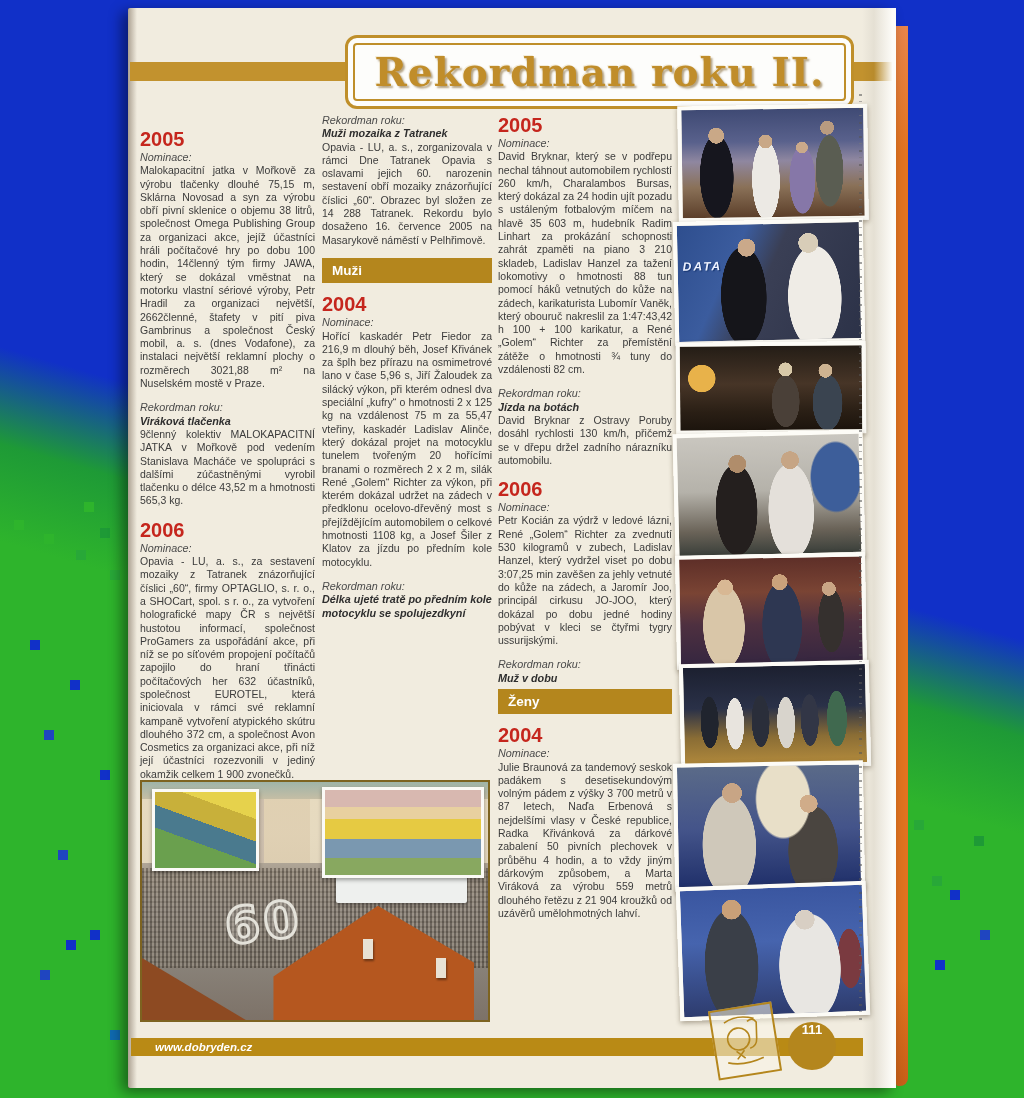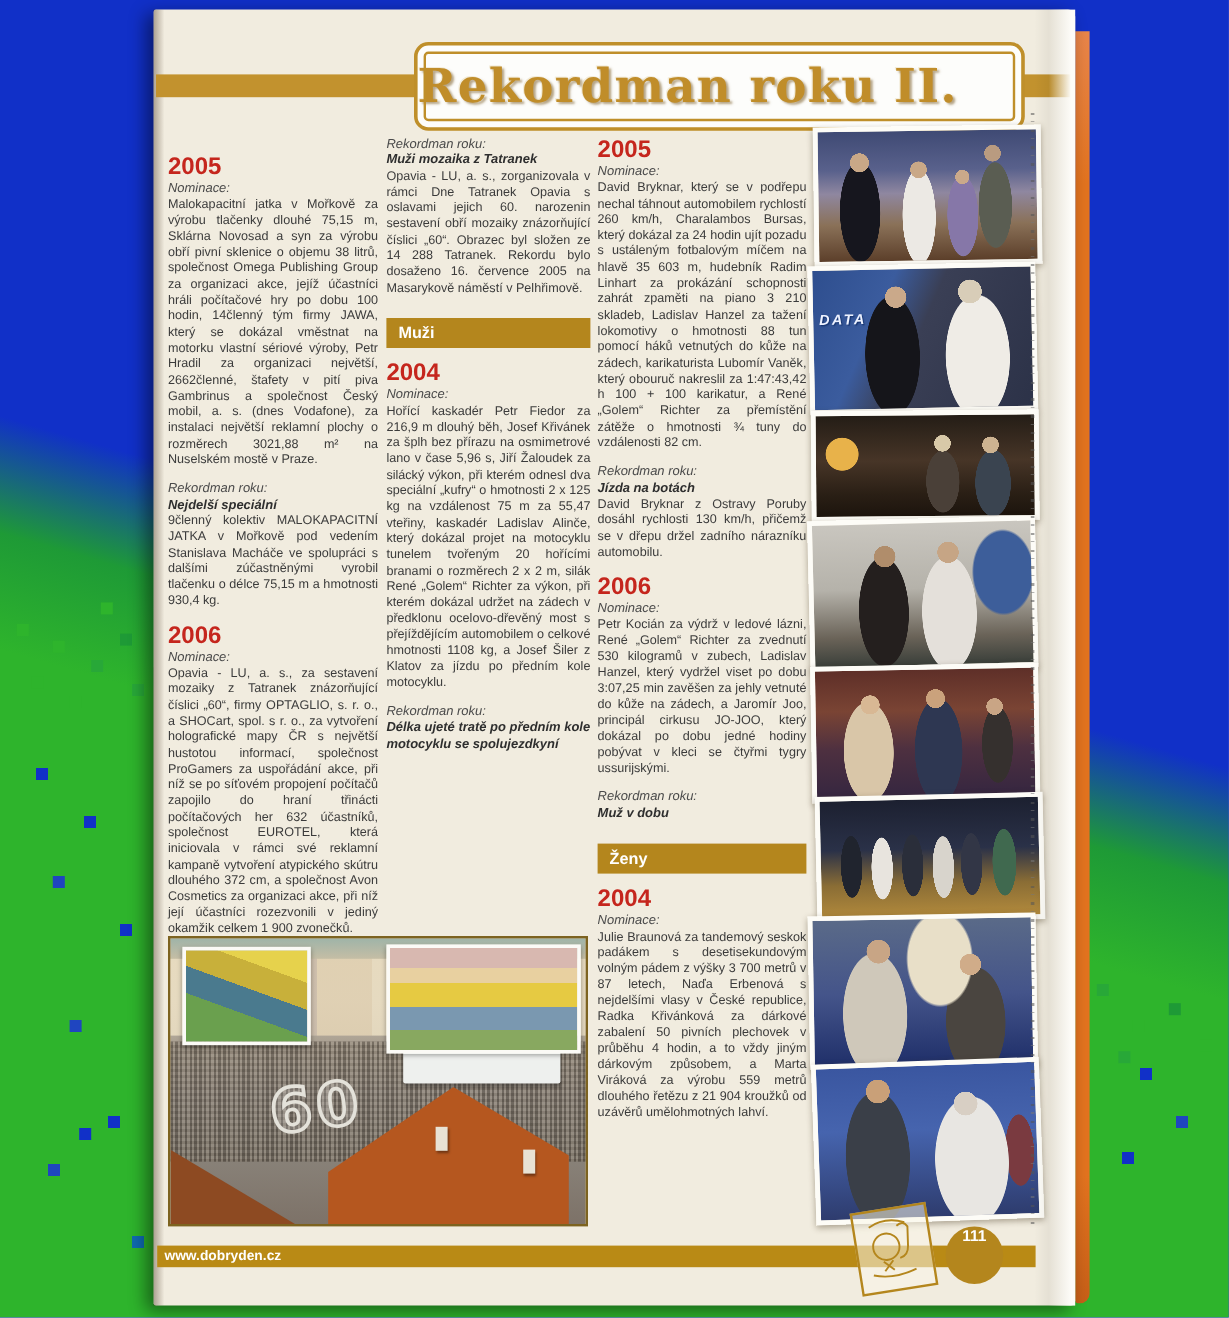--- a/index.html
+++ b/index.html
@@ -31,32 +31,32 @@
     background:linear-gradient(90deg,rgba(0,0,0,0),rgba(0,0,0,.05) 35%,#fdfcf8 90%);}
   .edge-green{position:absolute;left:128px;top:556px;width:10px;height:486px;
     background:linear-gradient(90deg,#1c6b20,#2f9030);opacity:.8;}
   .orange-strip{position:absolute;left:896px;top:26px;width:12px;height:1060px;
     background:linear-gradient(180deg,#e8854a,#e2731f 12% 90%,#c65f18);border-radius:0 0 8px 2px;}
 
   
   .goldbar{position:absolute;left:2px;top:54px;width:762px;height:19px;background:#c2922e;}
   .titlebox{position:absolute;left:217px;top:27px;width:503px;height:68px;background:#fdfdfb;
     border:3px solid #bf8f2a;border-radius:12px;outline:2px solid #bf8f2a;outline-offset:-10px;
-    display:flex;align-items:center;}
+    display:flex;align-items:center;justify-content:center;}
   .titlebox .t{font-family:"DejaVu Serif",serif;font-weight:bold;font-size:39px;color:#c08d2a;
     letter-spacing:1px;text-shadow:2px 2px 2px rgba(110,75,15,.5),-1px -1px 0 #f3ecd9;}
 
   
   .col{position:absolute;font-size:10.5px;line-height:13.3px;}
   .year{font-size:20px;font-weight:bold;color:#c5261d;line-height:22px;margin:0 0 1px;}
   .lbl{font-style:italic;font-size:10.8px;color:#4a4a4a;}
   .hd{font-style:italic;font-weight:bold;font-size:10.8px;color:#2e2e2e;}
   .body{text-align:justify;margin:0 0 11px;}
   .banner{background:#b4861d;color:#fff;font-weight:bold;font-size:13.5px;
-    padding:6px 16px 6px 10px;margin:18px 0 10px;}
+    padding:6px 16px 6px 10px;margin:4px 0 10px;}
 
   
   .photo{position:absolute;left:546px;width:182px;background:#888;border:4px solid #fdfcf7;
     box-shadow:0 2px 5px rgba(60,45,20,.4);}
   .photo .ptxt{position:absolute;left:5px;top:34px;color:#eef2ff;font-weight:bold;
     font-style:italic;font-size:12px;letter-spacing:2px;text-shadow:1px 1px 1px #15336e;}
   .printmarks{position:absolute;left:731px;top:86px;width:3px;height:928px;opacity:.55;
     background:repeating-linear-gradient(180deg,#555 0 2px,transparent 2px 7px,#777 7px 8px,transparent 8px 14px);}
 
   
@@ -81,21 +81,21 @@
     color:rgba(255,255,255,.14);-webkit-text-stroke:3px #e4e2da;letter-spacing:4px;}
   .inset{position:absolute;border:3px solid #fbfaf6;box-shadow:0 2px 4px rgba(0,0,0,.35);}
   .inset-l{left:3%;top:3%;width:29%;height:32%;
     background:linear-gradient(200deg,#e6d24c 0 24%,#c8b03a 24% 44%,#4a7a8e 44% 64%,#6aa04e 64% 100%);}
   .inset-r{left:52%;top:2%;width:45%;height:36%;
     background:linear-gradient(180deg,#d8b8b0 0 20%,#e8d0a0 20% 34%,#e6ca42 34% 58%,#7a98b0 58% 80%,#88a860 80% 100%);}
 
   
   .footbar{position:absolute;left:3px;top:1030px;width:732px;height:18px;background:#b98a15;
     color:#fff;font-weight:bold;font-size:11.5px;line-height:18px;padding-left:0;}
-  .footbar span{margin-left:6px;}
+  .footbar span{margin-left:24px;font-style:italic;}
   .stamp{position:absolute;left:585px;top:998px;width:60px;height:66px;transform:rotate(-9deg);
     border:2px solid #b4861d;background:rgba(250,246,232,.55);}
   .pagenum{position:absolute;left:660px;top:1014px;width:48px;height:48px;border-radius:50%;
     background:#b4861d;color:#fff;font-weight:bold;font-size:13px;
     display:flex;align-items:flex-start;justify-content:center;}
 </style>
 </head>
 <body>
 
 <div class="bg"></div>
@@ -109,22 +109,22 @@
   <div class="goldbar"></div>
   <div class="titlebox">
     <div class="t">Rekordman roku II.</div>
   </div>
 
   <div class="col" style="left:12px;top:120px;width:175px">
     <div class="year">2005</div>
     <div class="lbl">Nominace:</div>
     <div class="body">Malokapacitní jatka v Mořkově za výrobu tlačenky dlouhé 75,15 m, Sklárna Novosad a syn za výrobu obří pivní sklenice o objemu 38 litrů, společnost Omega Publishing Group za organizaci akce, jejíž účastníci hráli počítačové hry po dobu 100 hodin, 14členný tým firmy JAWA, který se dokázal vměstnat na motorku vlastní sériové výroby, Petr Hradil za organizaci největší, 2662členné, štafety v pití piva Gambrinus a společnost Český mobil, a. s. (dnes Vodafone), za instalaci největší reklamní plochy o rozměrech 3021,88 m² na Nuselském mostě v Praze.</div>
     <div class="lbl">Rekordman roku:</div>
-    <div class="hd">Nejdelší speciální</div>
-    <div class="body">9členný kolektiv MALOKAPACITNÍ JATKA v Mořkově pod vedením Stanislava Macháče ve spolupráci s dalšími zúčastněnými vyrobil tlačenku o délce 75,15 m a hmotnosti 930,4 kg.</div>
+    <div class="hd">Viráková tlačenka</div>
+    <div class="body">9členný kolektiv MALOKAPACITNÍ JATKA v Mořkově pod vedením Stanislava Macháče ve spolupráci s dalšími zúčastněnými vyrobil tlačenku o délce 43,52 m a hmotnosti 565,3 kg.</div>
     <div class="year">2006</div>
     <div class="lbl">Nominace:</div>
     <div class="body">Opavia - LU, a. s., za sestavení mozaiky z Tatranek znázorňující číslici „60“, firmy OPTAGLIO, s. r. o., a SHOCart, spol. s r. o., za vytvoření holografické mapy ČR s největší hustotou informací, společnost ProGamers za uspořádání akce, při níž se po síťovém propojení počítačů zapojilo do hraní třinácti počítačových her 632 účastníků, společnost EUROTEL, která iniciovala v rámci své reklamní kampaně vytvoření atypického skútru dlouhého 372 cm, a společnost Avon Cosmetics za organizaci akce, při níž její účastníci rozezvonili v jediný okamžik celkem 1 900 zvonečků.</div>
   </div>
 
   <div class="col" style="left:194px;top:106px;width:170px">
     <div class="lbl">Rekordman roku:</div>
     <div class="hd">Muži mozaika z Tatranek</div>
     <div class="body">Opavia - LU, a. s., zorganizovala v rámci Dne Tatranek Opavia s oslavami jejich 60. narozenin sestavení obří mozaiky znázorňující číslici „60“. Obrazec byl složen ze 14 288 Tatranek. Rekordu bylo dosaženo 16. července 2005 na Masarykově náměstí v Pelhřimově.</div>
     <div class="banner">Muži</div>

